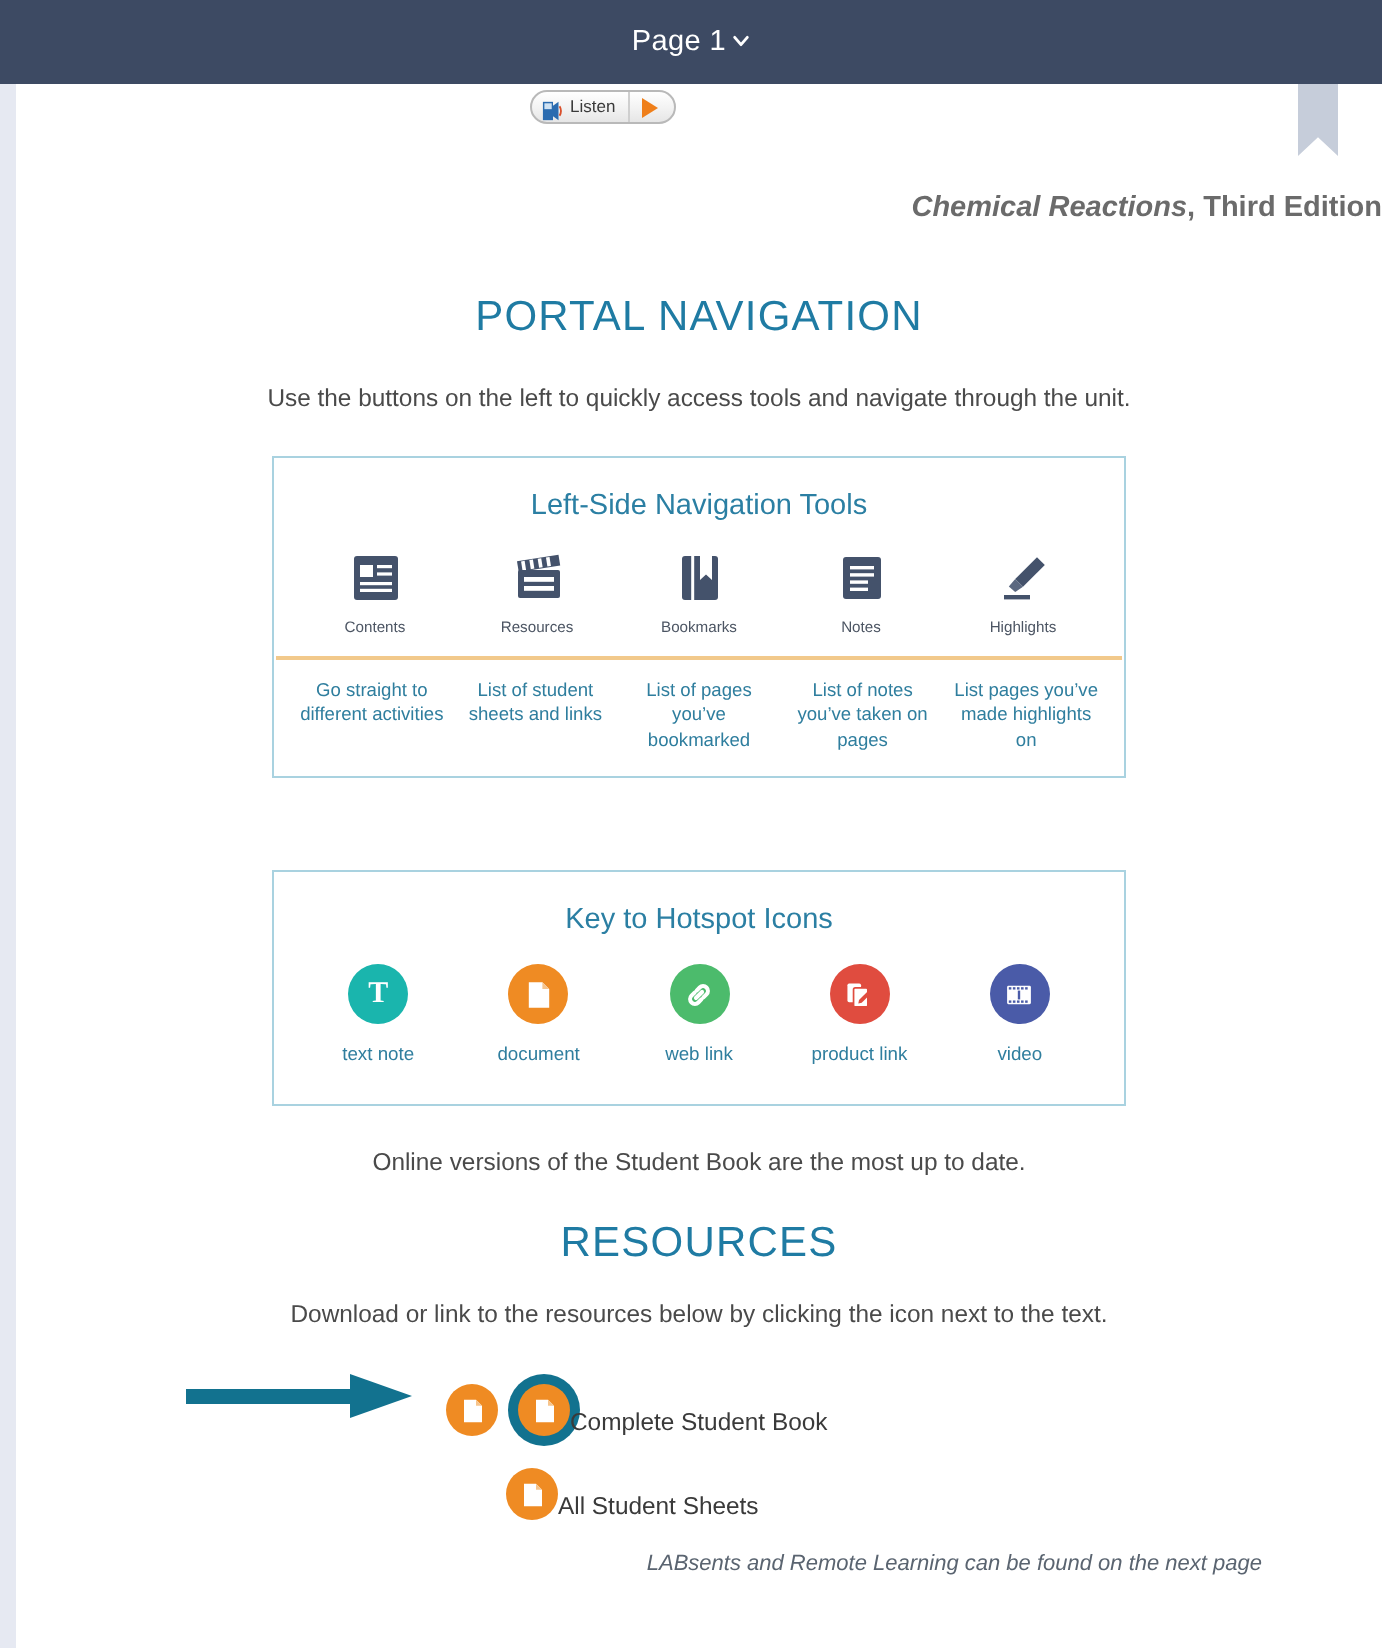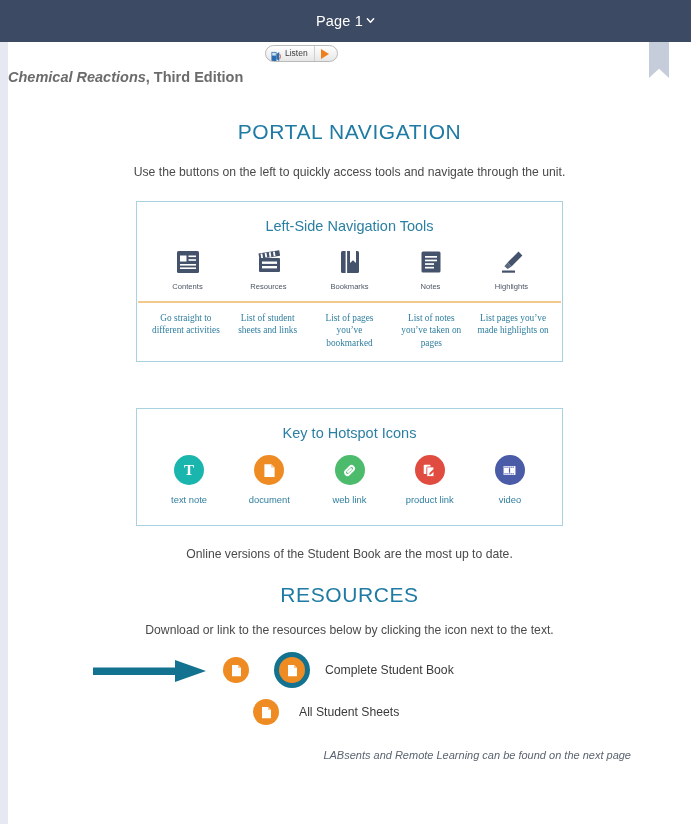--- a/index.html
+++ b/index.html
@@ -109,22 +109,22 @@
   }
 
   
   .content {
     position: absolute;
     top: 0; left: 8px;
     width: 683px;
   }
 
   .book-title {
-    text-align: left;
-    margin-top: 27px;
+    text-align: right;
+    margin-top: 54px;
     font-size: 14.5px;
     color: #6b6b6b;
     font-weight: bold;
   }
   .book-title .em { font-style: italic; }
 
   .section-heading {
     text-align: center;
     margin-top: 35px;
     font-size: 21px;
@@ -175,21 +175,20 @@
 
   .divider-orange {
     height: 1.5px;
     background: #f2c98b;
     margin: 0 1px;
   }
 
   .desc-row {
     display: flex;
     padding: 9px 8px 12px;
-    font-family: Liberation Serif, serif;
   }
   .desc-cell {
     flex: 1;
     text-align: center;
     font-size: 9.3px;
     line-height: 1.35;
     color: #2f7e9e;
     padding: 0 4px;
   }
 
@@ -256,22 +255,22 @@
   .pointer-arrow {
     position: absolute;
     left: 85px;
     top: 9px;
     width: 120px;
     height: 26px;
   }
 
   .res-item {
     display: flex;
-    align-items: center;
-    gap: 20px;
+    align-items: flex-end;
+    gap: 0;
     padding-left: 215px;
     height: 42px;
   }
   .res-item-2 { padding-left: 245px; }
 
   .doc-circle {
     width: 26px;
     height: 26px;
     border-radius: 50%;
     background: #ef8b23;

